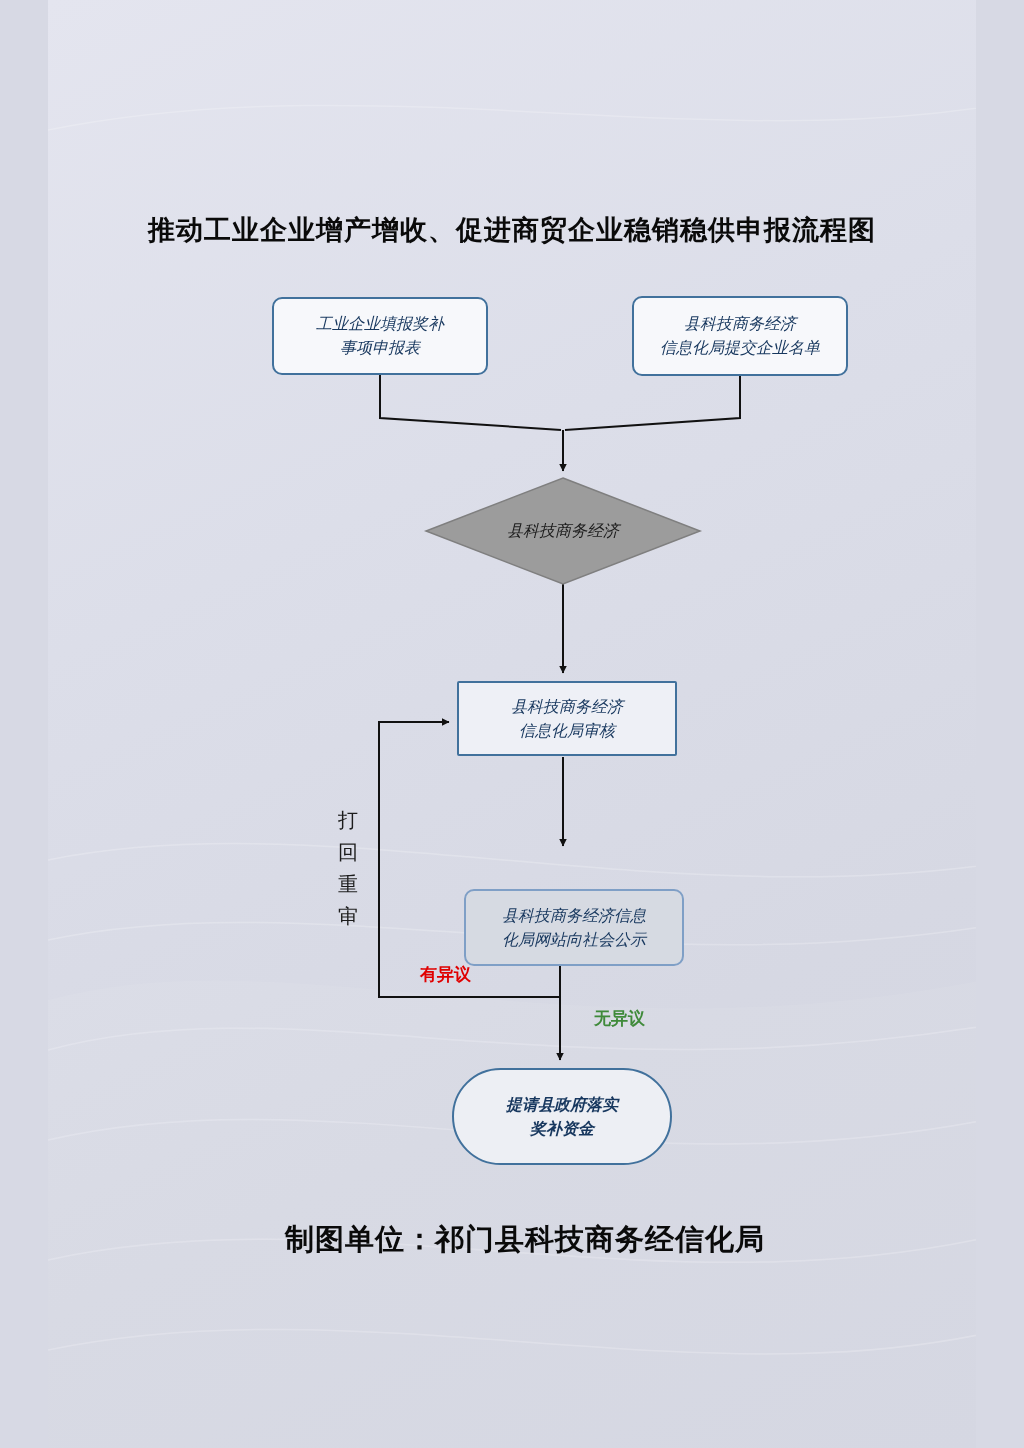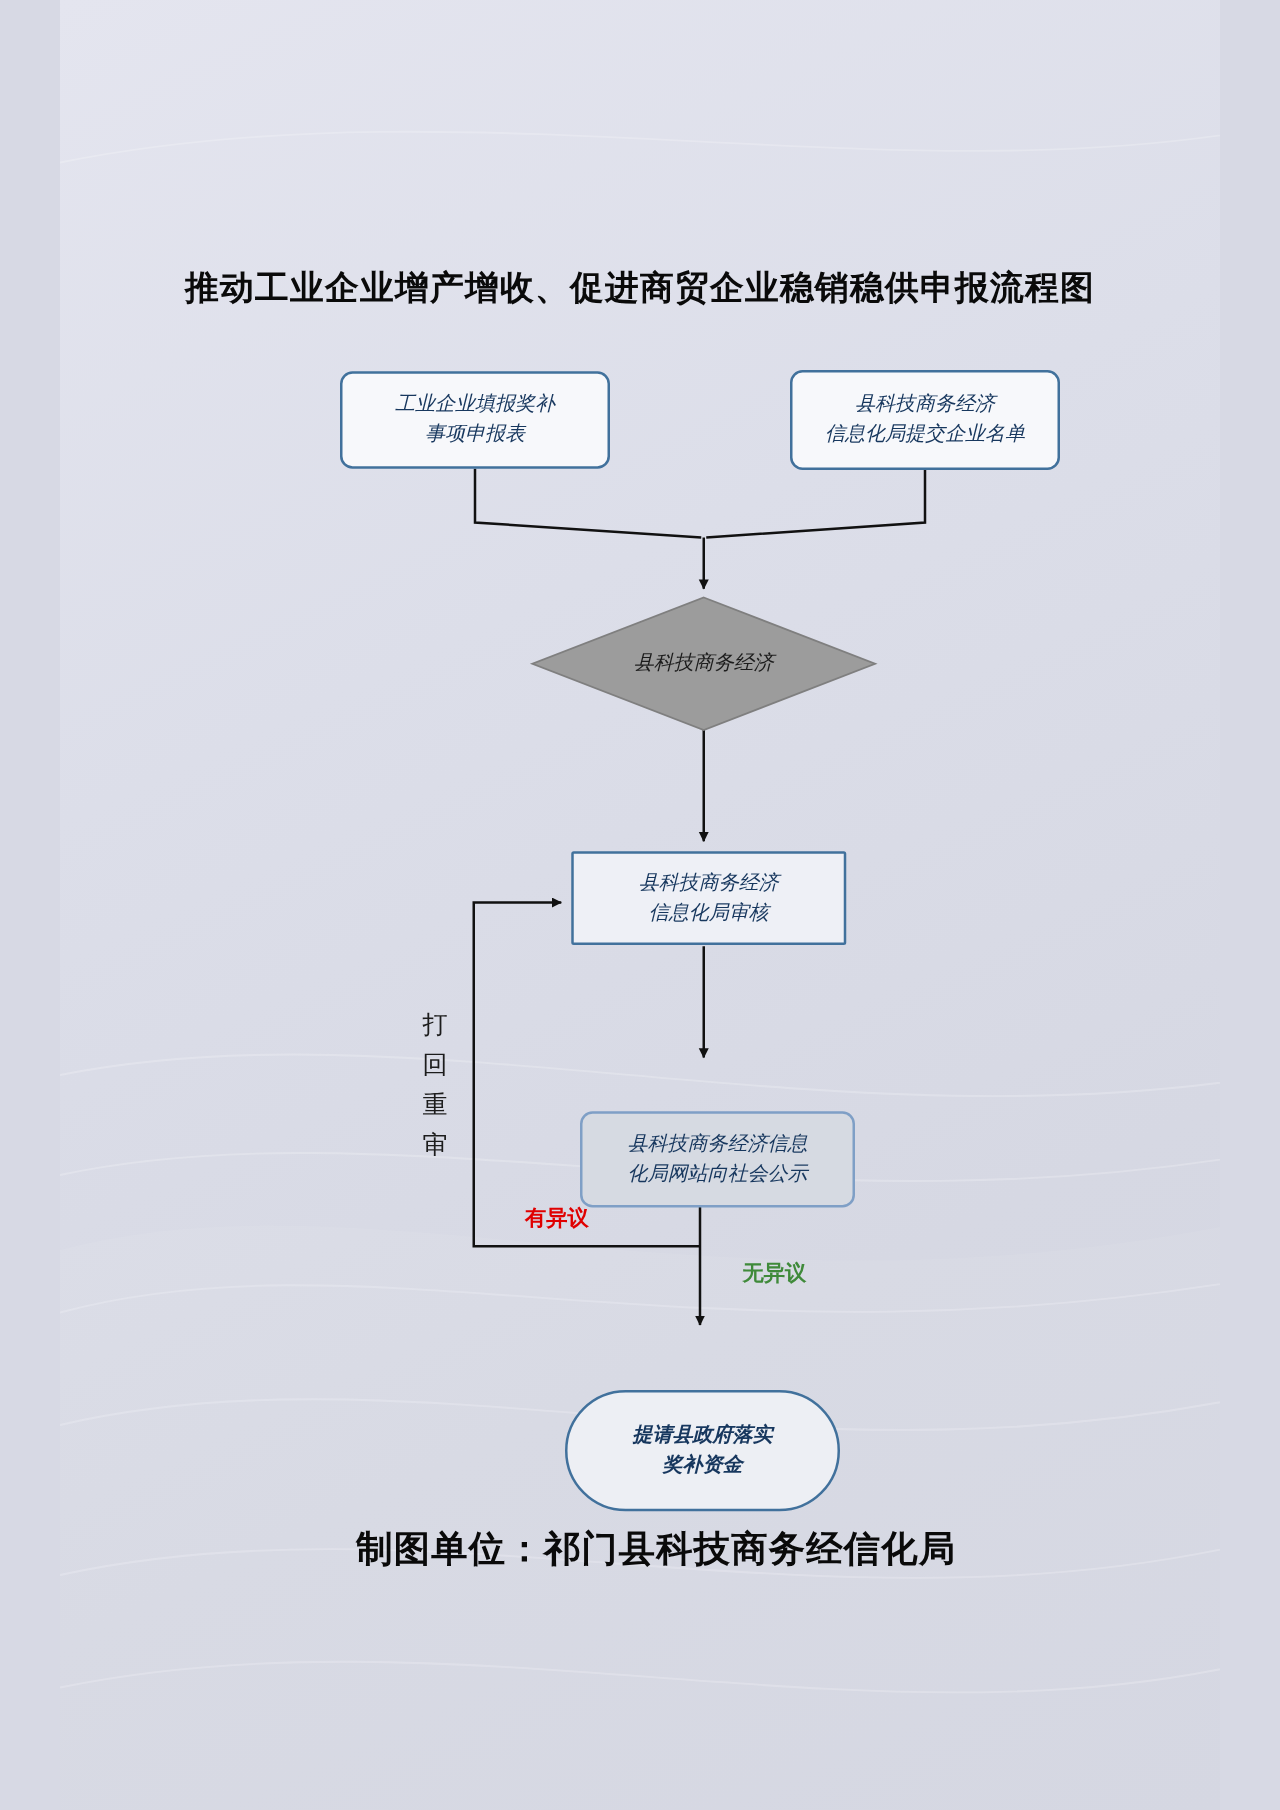--- a/index.html
+++ b/index.html
@@ -41,21 +41,20 @@
     background:#eef0f6;border:2px solid #41719c;border-radius:2px;
   }
   .notice-box{
     left:416px;top:854px;width:220px;height:77px;
     background:#d6dae2;border:2px solid #7f9fc6;border-radius:10px;margin-top:35px;
   }
   .final-node{
     left:404px;top:1068px;width:220px;height:97px;
     background:#edeff4;border:2px solid #41719c;border-radius:50px;
     font-weight:bold;
-    margin-top:44px;
   }
   .edge-label{
     position:absolute;font-size:17px;font-weight:bold;line-height:1.3;
   }
   .label-objection{left:372px;top:964px;color:var(--red,#e00000);}
   .label-no-objection{left:526px;top:1008px;color:var(--green,#3f8a3a);margin-left:20px;}
   .label-return{
     position:absolute;left:290px;top:804px;width:22px;
     font-size:20px;color:#1c1c1c;font-weight:normal;
     word-break:break-all;line-height:1.6;text-align:left;

